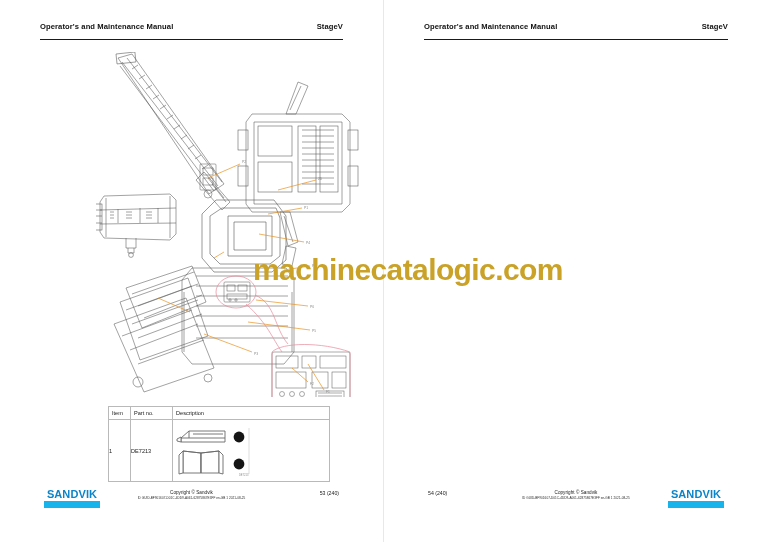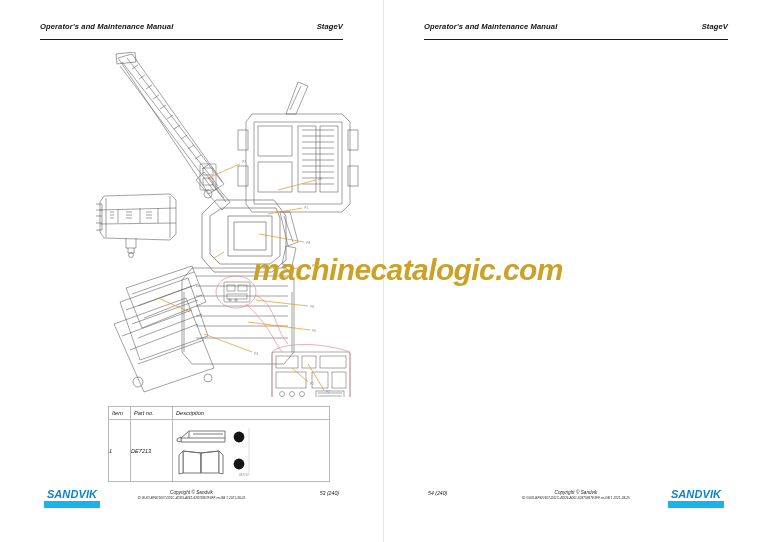--- a/index.html
+++ b/index.html
@@ -8,21 +8,20 @@
     width: 768px; height: 542px;
     background: #ffffff;
     font-family: "Liberation Sans", sans-serif;
     overflow: hidden;
   }
   #viewport {
     position: relative;
     width: 768px; height: 542px;
     background: #0f172a;
     display: flex;
-    font-style: italic;
   }
   .page {
     position: relative;
     width: 384px; height: 542px;
     background: #ffffff;
     overflow: hidden;
   }
   .page-left { border-right: 1px solid #e8e8e8; }
 
   

